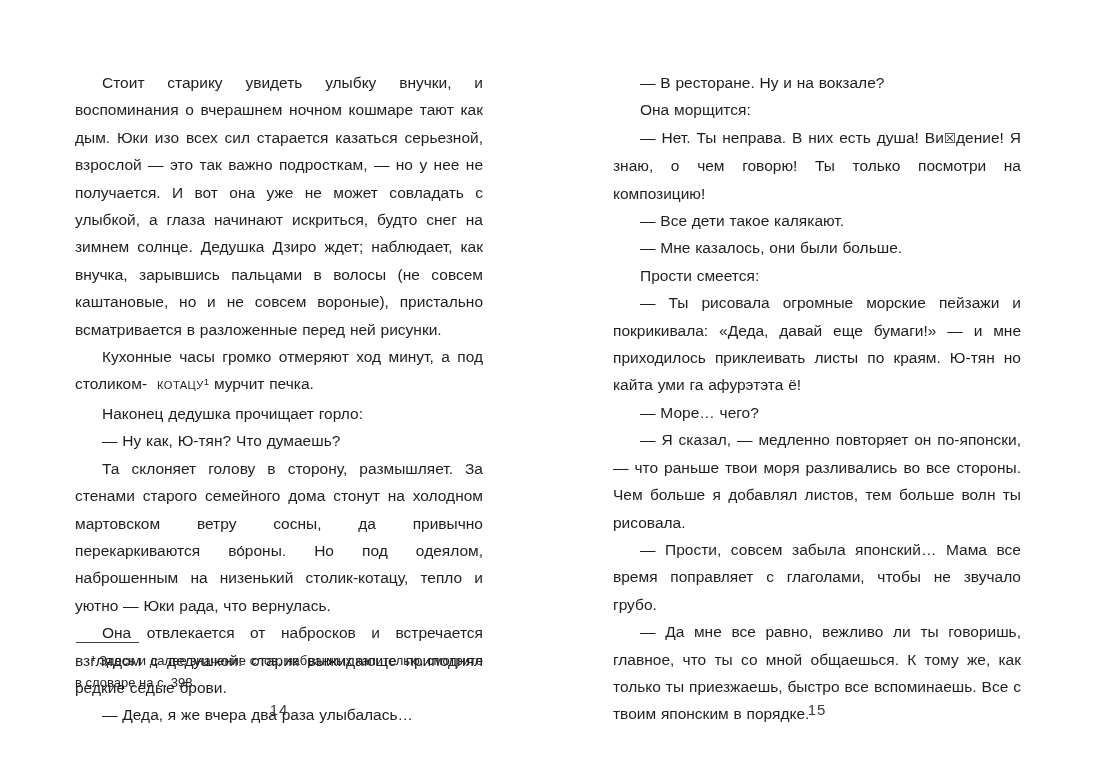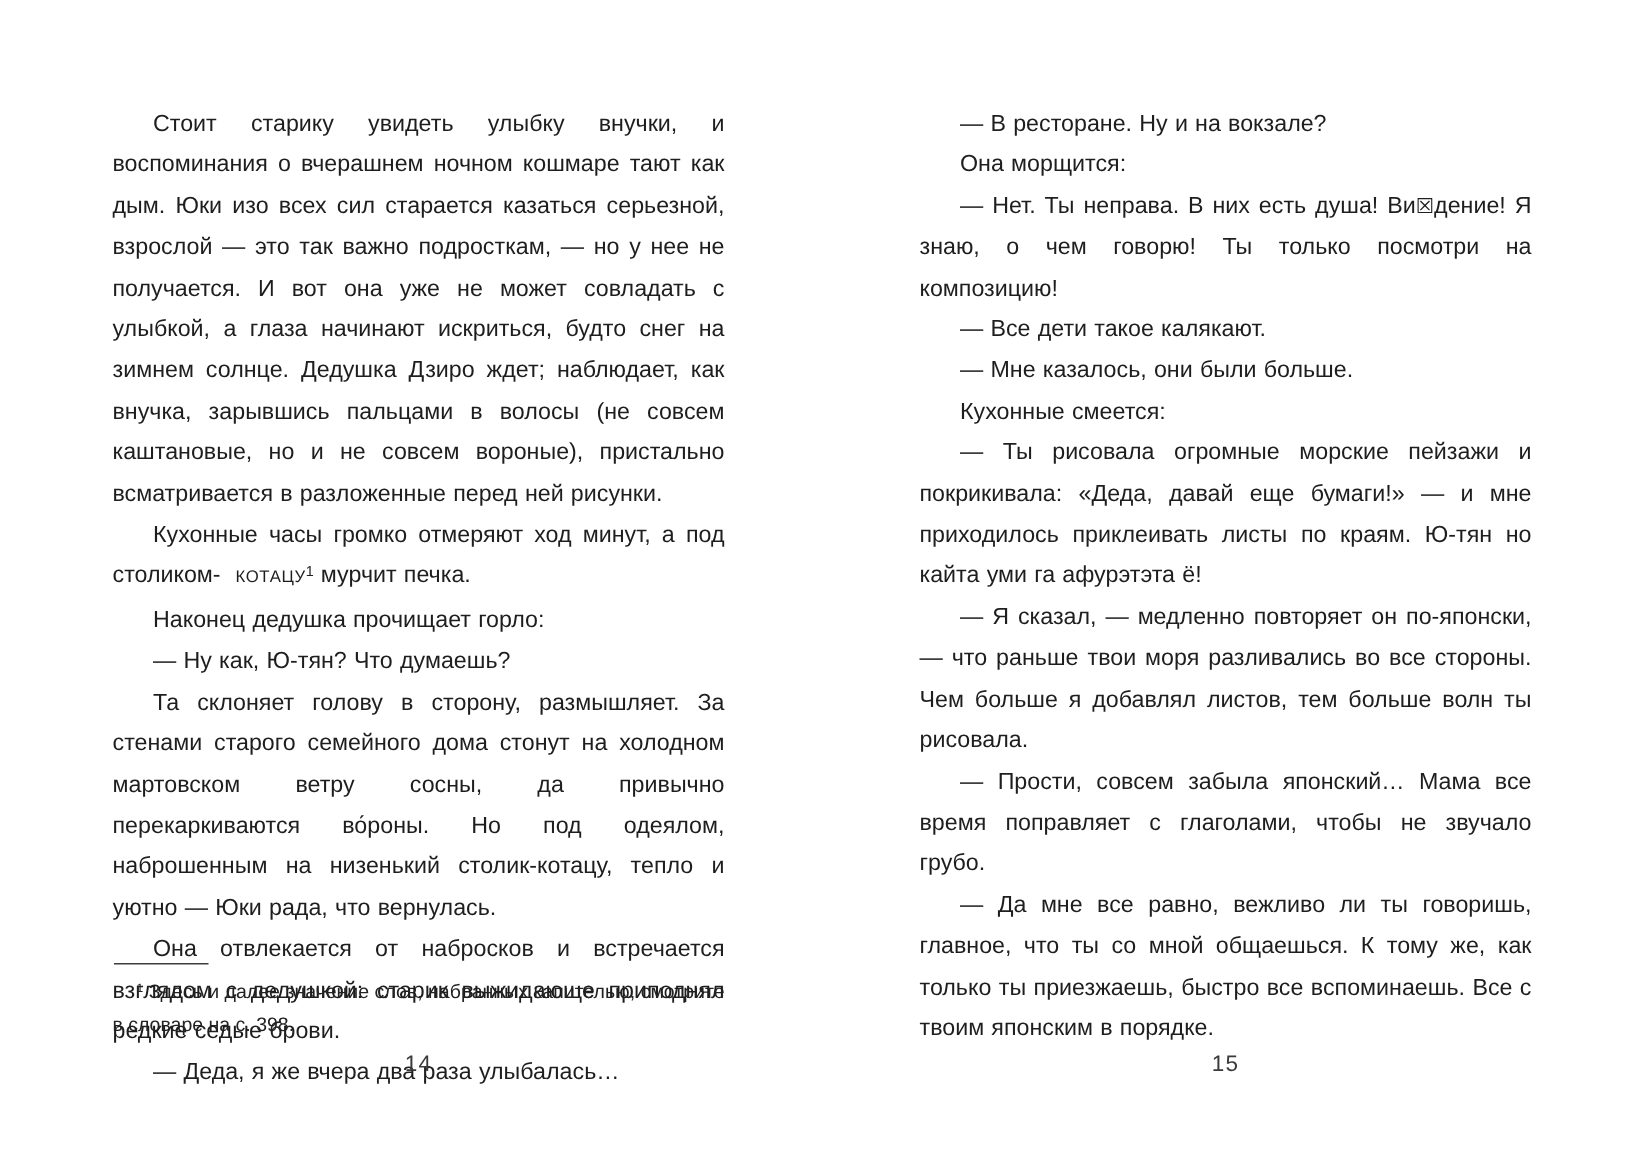--- a/index.html
+++ b/index.html
@@ -106,22 +106,23 @@
   </div>
 
   <div class="page-number left">14</div>
 
   <div class="text-col right">
       <p class="para"><span>— В ресторане. Ну и на вокзале?</span></p>
       <p class="para"><span>Она морщится:</span></p>
       <p class="para"><span>— Нет. Ты неправа. В них есть душа! Ви</span><span class="tofu">☒</span><span>дение! Я знаю, о чем говорю! Ты только посмотри на композицию!</span></p>
       <p class="para"><span>— Все дети такое калякают.</span></p>
       <p class="para"><span>— Мне казалось, они были больше.</span></p>
-      <p class="para"><span>Кухонные смеется:</span></p>
+      <p class="para"><span>Прости смеется:</span></p>
       <p class="para"><span>— Ты рисовала огромные морские пейзажи и покрикивала: «Деда, давай еще бумаги!» — и мне приходилось приклеивать листы по краям. Ю-тян но кайта уми га афурэтэта ё!</span></p>
+      <p class="para"><span>— Море… чего?</span></p>
       <p class="para"><span>— Я сказал, — медленно повторяет он по-японски, — что раньше твои моря разливались во все стороны. Чем больше я добавлял листов, тем больше волн ты рисовала.</span></p>
       <p class="para"><span>— Прости, совсем забыла японский… Мама все время поправляет с глаголами, чтобы не звучало грубо.</span></p>
       <p class="para"><span>— Да мне все равно, вежливо ли ты говоришь, главное, что ты со мной общаешься. К тому же, как только ты приезжаешь, быстро все вспоминаешь. Все с твоим японским в порядке.</span></p>
     </div>
 
   <div class="page-number right">15</div>
 
 </div>
 
 </body></html>

